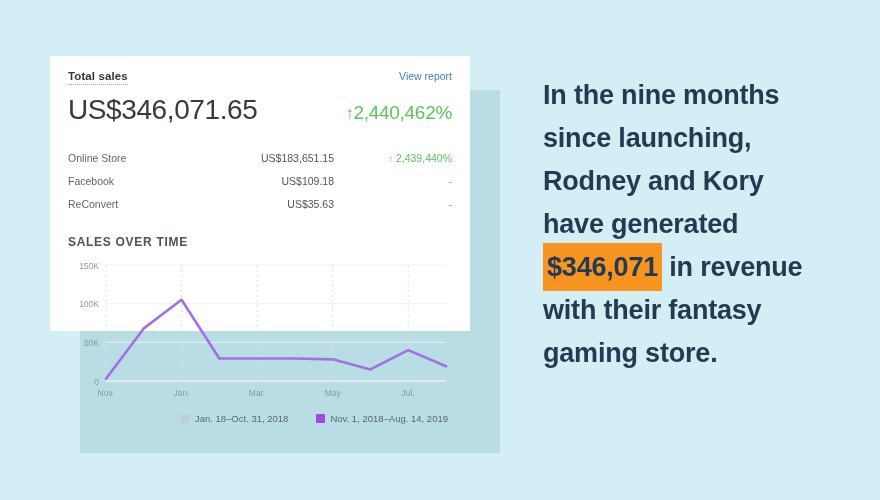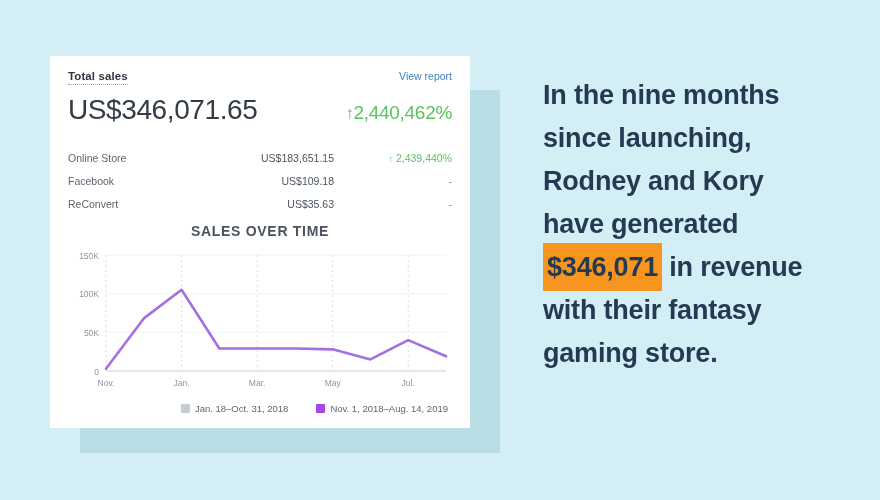--- a/index.html
+++ b/index.html
@@ -22,21 +22,21 @@
     top: 90px;
     width: 420px;
     height: 363px;
     background: #b9dde5;
   }
   #sales-card {
     position: absolute;
     left: 50px;
     top: 56px;
     width: 420px;
-    height: 372px;
+    height: 275px;
     background: #ffffff;
     box-sizing: border-box;
     padding: 14px 18px 0 18px;
   }
 
   .card-head {
     display: flex;
     align-items: baseline;
     justify-content: space-between;
   }
@@ -83,26 +83,25 @@
     color: #5d6670;
     padding: 5.5px 0;
   }
   .bd-name { flex: 0 0 190px; }
   .bd-value { flex: 1; text-align: right; padding-right: 30px; color: #4b545e; }
   .bd-delta { flex: 0 0 88px; text-align: right; color: #5bc35b; white-space: nowrap; }
   .bd-delta.neutral { color: #8d959e; }
   .bd-delta .arrow { font-size: 9.5px; }
 
   .section-label {
-    margin-top: 8px;
-    font-size: 14px;
+    margin-top: 20px;
+    font-size: 12px;
     font-weight: bold;
     letter-spacing: .7px;
     color: #4a535d;
-    text-align: center;
   }
 
   #sales-chart {
     margin-top: 8px;
     display: block;
   }
 
   .legend {
     display: flex;
     align-items: center;

